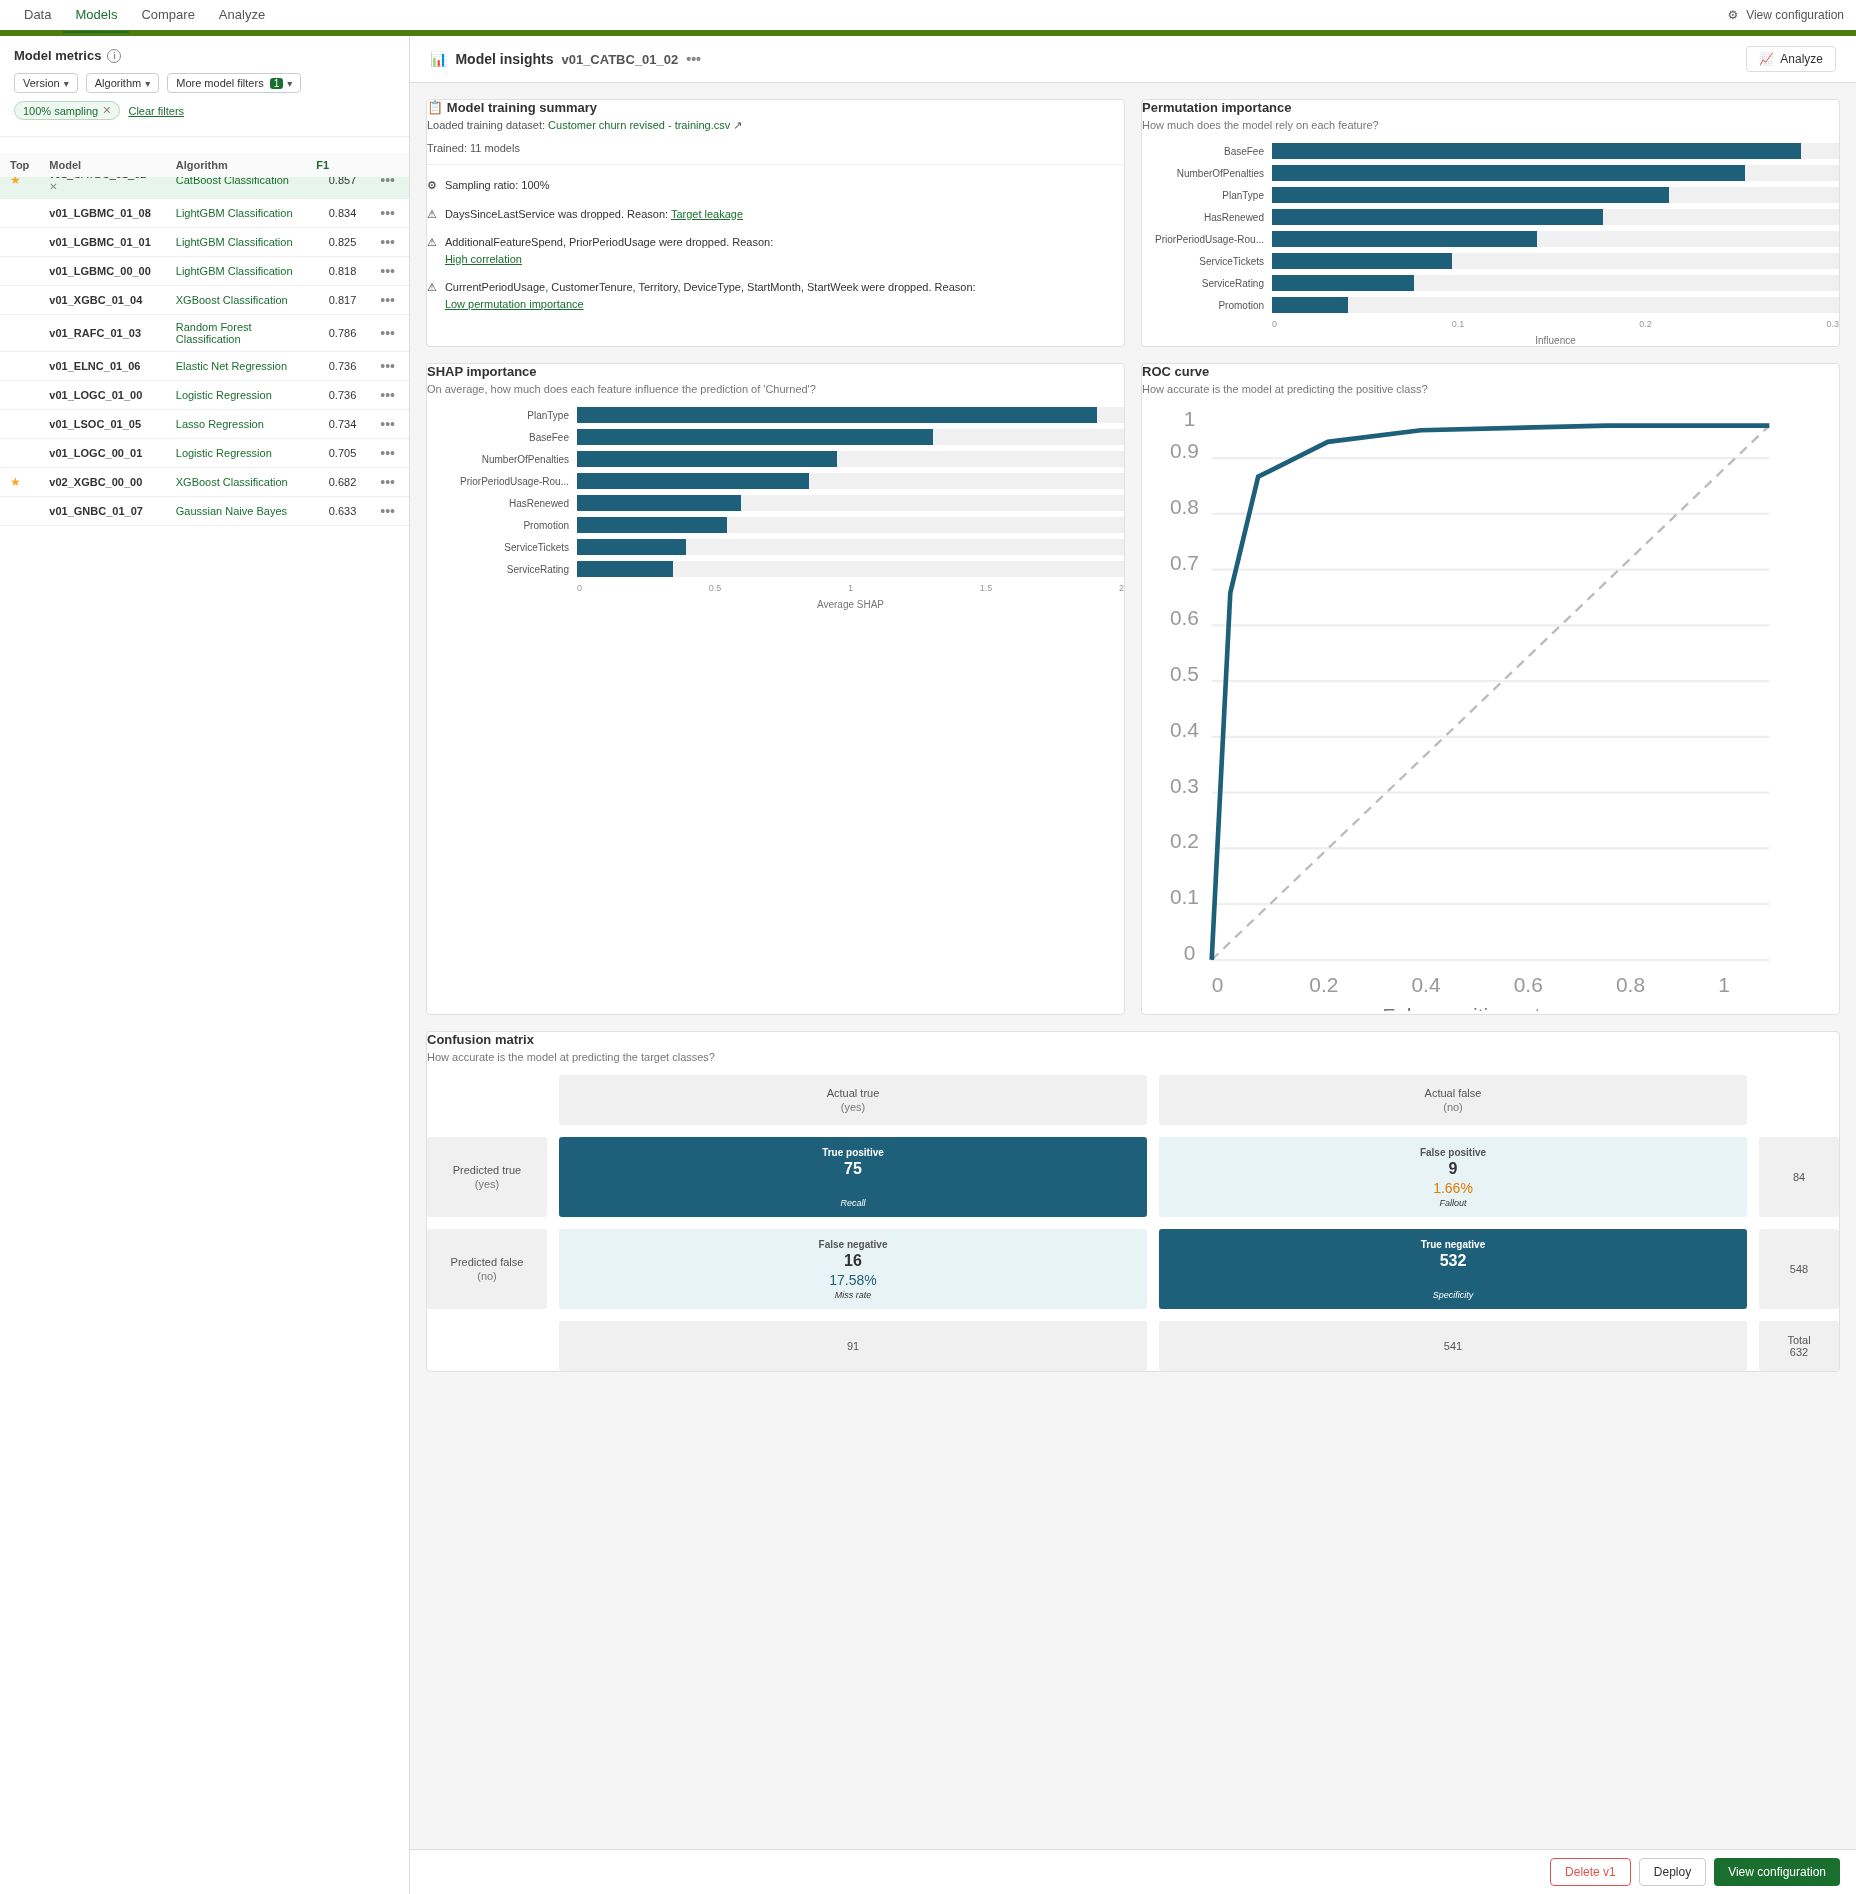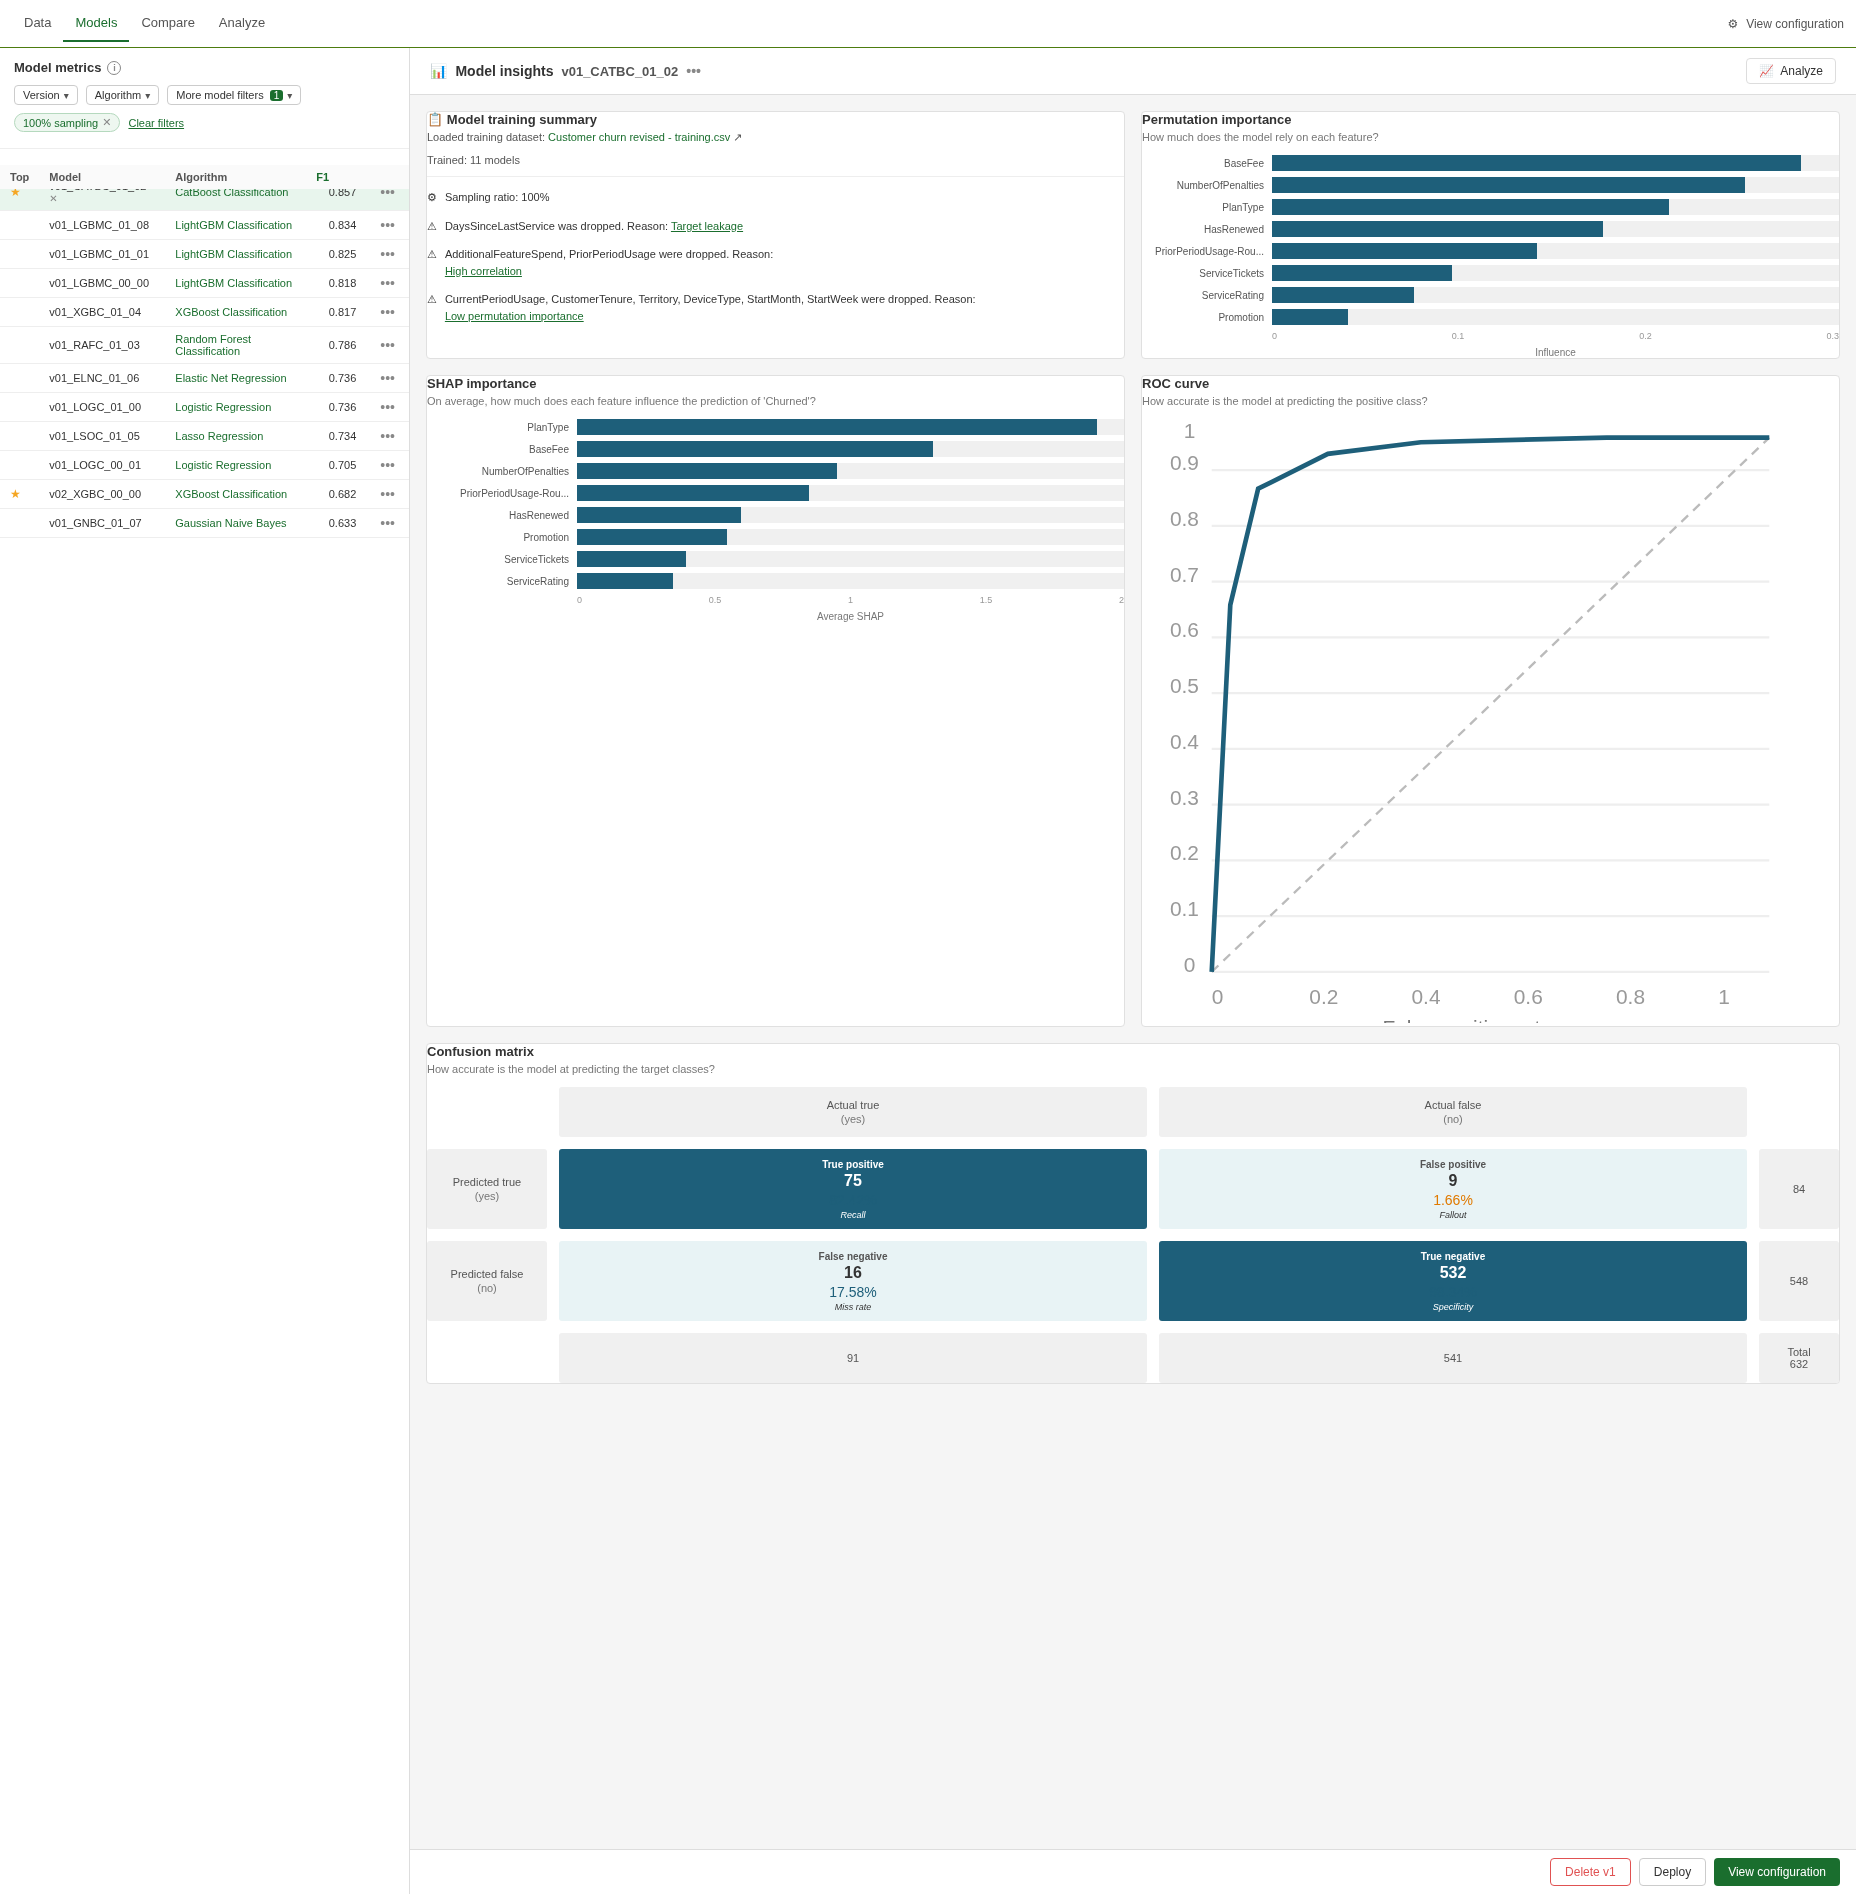--- a/index.html
+++ b/index.html
@@ -1,19 +1,19 @@
 <!DOCTYPE html>
 <html><head>
   <meta charset="utf-8">
   <style>
     * { box-sizing: border-box; margin: 0; padding: 0; }
     body { font-family: -apple-system, BlinkMacSystemFont, 'Segoe UI', sans-serif; font-size: 12px; background: #f5f5f5; color: #333; }
 
     
-    .top-nav { display: flex; align-items: center; background: #fff; border-bottom: 1px solid #4d7c0f; padding: 0 12px; height: 48px; }
+    .top-nav { display: flex; align-items: center; background: #fff; border-bottom: 6px solid #4d7c0f; padding: 0 12px; height: 36px; }
     .top-nav-item { padding: 0 12px; height: 36px; display: flex; align-items: center; cursor: pointer; font-size: 13px; color: #555; border-bottom: 2px solid transparent; }
     .top-nav-item.active { color: #1a6e2e; border-bottom-color: #1a6e2e; font-weight: 500; }
     .top-nav-right { margin-left: auto; display: flex; align-items: center; gap: 8px; color: #555; cursor: pointer; font-size: 12px; }
 
     
     .main-layout { display: flex; height: calc(100vh - 36px); overflow: hidden; }
 
     
     .sidebar { width: 410px; min-width: 410px; background: #fff; border-right: 1px solid #ddd; display: flex; flex-direction: column; overflow: hidden; }
     .sidebar-header { padding: 12px 14px 8px; border-bottom: 1px solid #eee; }
@@ -26,21 +26,21 @@
     .clear-filters { font-size: 11px; color: #1a6e2e; cursor: pointer; text-decoration: underline; }
 
     
     .model-table { flex: 1; overflow-y: auto; }
     .model-table table { width: 100%; border-collapse: collapse; }
     .model-table th { font-size: 11px; font-weight: 600; color: #555; padding: 6px 10px; border-bottom: 1px solid #ddd; text-align: left; background: #fafafa; position: sticky; top: 16px; z-index: 1; }
     .model-table th.sorted { color: #1a6e2e; }
     .model-table td { padding: 6px 10px; border-bottom: 1px solid #eee; font-size: 11px; vertical-align: middle; }
     .model-table tr.selected { background: #e8f5ed; }
     .model-table tr.selected td { font-weight: 500; }
-    .model-name { font-size: 11px; color: #333; }
+    .model-name { font-size: 11px; color: #333; font-weight: bold; }
     .algo-link { color: #1a6e2e; text-decoration: none; font-size: 11px; text-align: right; }
     .f1-val { text-align: right; }
     .dots-btn { color: #888; cursor: pointer; font-size: 14px; padding: 0 4px; }
     .star-icon { color: #f5a623; font-size: 12px; }
     .delete-icon { color: #888; font-size: 10px; cursor: pointer; }
     .top-col { width: 30px; text-align: center; }
     .model-col { }
     .algo-col { }
     .f1-col { width: 60px; text-align: right; }
     .actions-col { width: 30px; }

